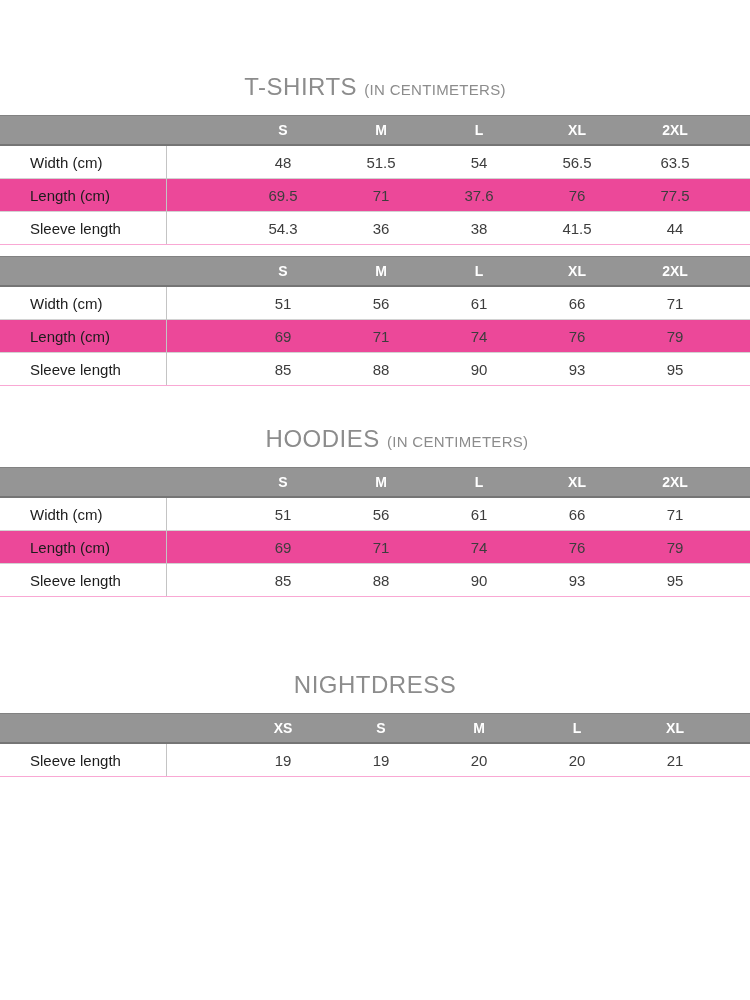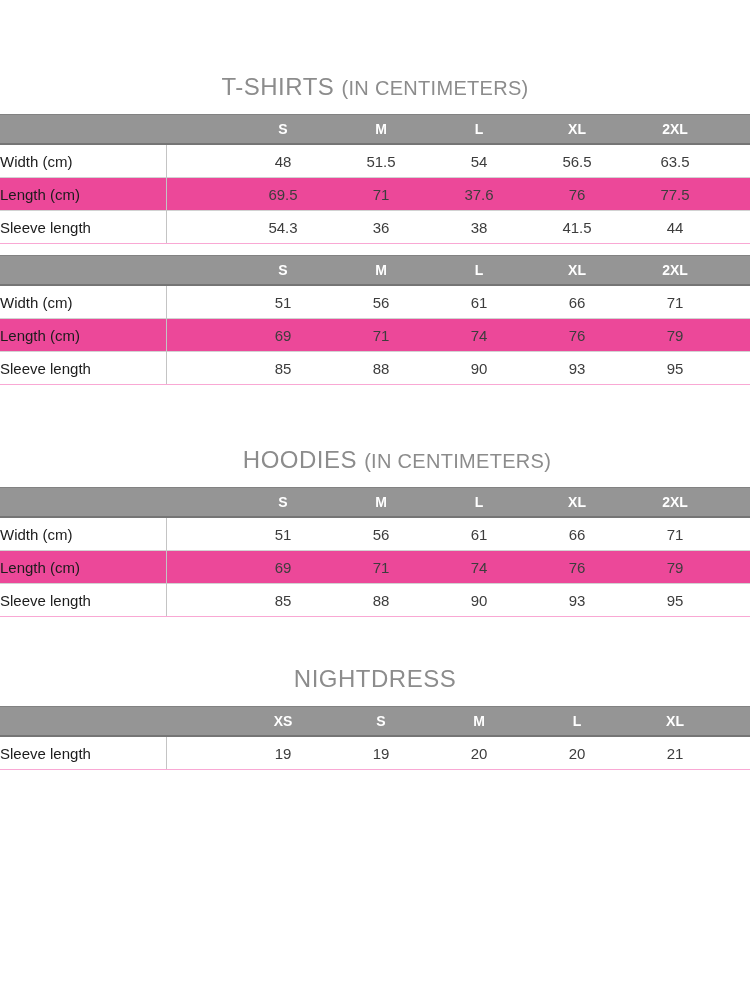--- a/index.html
+++ b/index.html
@@ -16,27 +16,27 @@
   }
   .chart-title {
     text-align: center;
     color: #8c8c8c;
     font-size: 24px;
     line-height: 29px;
     letter-spacing: 0.5px;
     white-space: nowrap;
   }
   .chart-title .sub {
-    font-size: 20px;
+    font-size: 15px;
     letter-spacing: 0.3px;
   }
   .title-1 { margin-top: 72px; }
   .title-2 { margin-top: 55px; }
-  .title-3 { margin-top: 60px; padding-left: 44px; }
-  .title-4 { margin-top: 47px; }
+  .title-3 { margin-top: 38px; padding-left: 44px; }
+  .title-4 { margin-top: 73px; }
 
   table.size-table {
     margin-top: 11px;
     width: 750px;
     border-collapse: collapse;
     table-layout: fixed;
   }
   col.c-label  { width: 166px; }
   col.c-spacer { width: 68px; }
   col.c-size   { width: 98px; }
@@ -65,20 +65,21 @@
     border-top: 1px solid #d2d2d2;
   }
   table.size-table tbody tr:last-child td {
     border-bottom: 1px solid #f9a8d4;
   }
   table.size-table tbody tr.striped td {
     background: #ec4899;
   }
   table.size-table td.row-label {
     text-align: left;
+    padding-left: 30px;
     color: #1c1c1c;
     border-right: 1px solid #c4c4c4;
   }
 </style>
 </head>
 <body>
 
 <div class="page">
 
   <div class="chart-title title-1">

